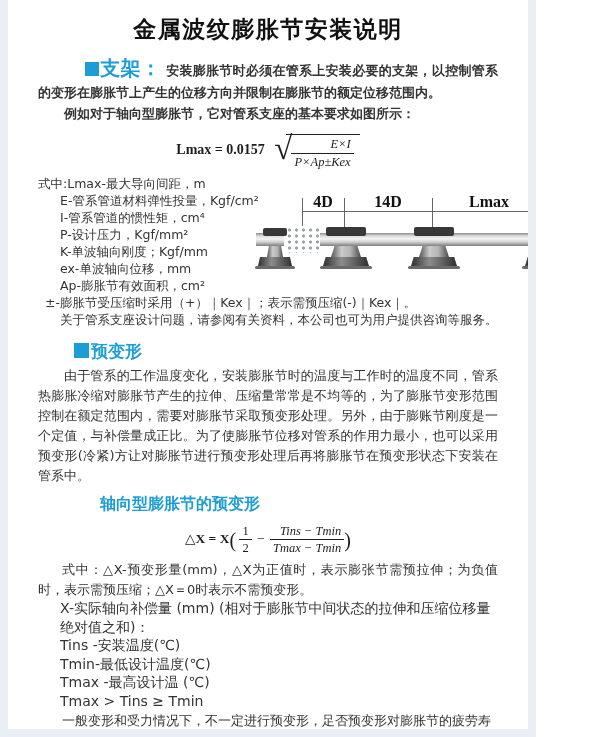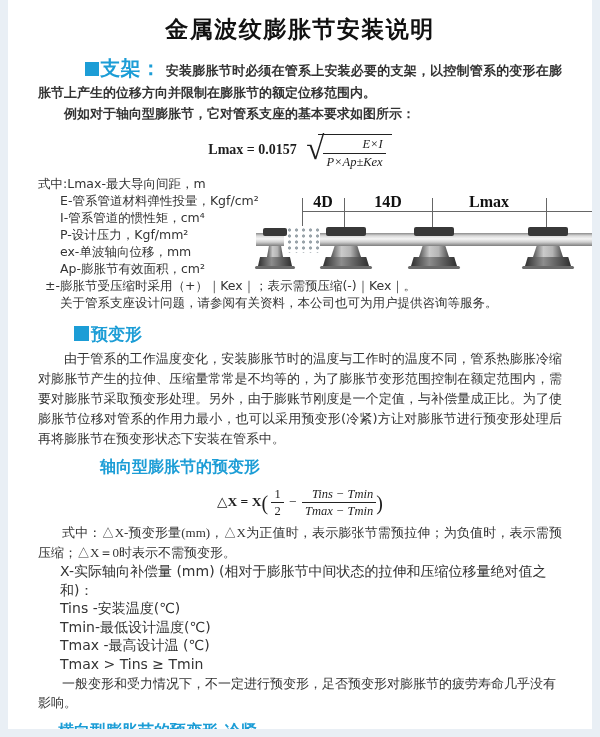--- a/index.html
+++ b/index.html
@@ -1,18 +1,18 @@
 <!DOCTYPE html>
 <html><head>
 <meta charset="utf-8">
 <style>
   html,body{margin:0;padding:0;background:#ffffff;}
   .page{
     position:relative;
-    width:600px;height:737px;
+    width:536px;height:737px;
     box-sizing:border-box;
     background:#ffffff;
     border-left:8px solid #e9eff5;
     border-right:8px solid #e9eff5;
     border-bottom:8px solid #e9eff5;
     padding:10px 30px 0 30px;
     font-family:"DejaVu Sans","Liberation Sans",sans-serif;
     color:#333333;
     overflow:hidden;
   }
@@ -79,21 +79,21 @@
   .anchor .base{width:34px;}
   .anchor .plate{width:40px;}
 
   .sec2{margin:12px 0 2px 36px;font-size:17px;font-weight:bold;color:#1c9dd6;}
   .sq2{display:inline-block;width:15px;height:15px;background:#1c9dd6;margin-right:2px;vertical-align:-1px;}
   .para{font-size:13px;line-height:20px;text-align:justify;text-indent:26px;margin-top:3px;}
   .axial-h{color:#1c9dd6;font-size:16px;font-weight:bold;margin:8px 0 0 62px;}
   .f2{margin:9px 0 4px 0;font-size:13.5px;}
   .paren{font-size:20px;vertical-align:middle;font-weight:normal;}
   .minus{margin:0 2px;}
-  .axdesc{font-size:13px;line-height:19.5px;text-align:justify;text-indent:24px;margin-top:2px;font-family:Liberation Serif, serif;}
+  .axdesc{font-size:13px;line-height:19.5px;text-align:justify;text-indent:24px;margin-top:2px;}
   .item{font-size:14px;line-height:18.5px;padding-left:22px;}
   .axnote{font-size:13px;line-height:19px;text-indent:24px;margin-top:1px;}
   .lateral-h{color:#1c9dd6;font-size:16px;font-weight:bold;margin:9px 0 0 20px;}
 </style>
 </head>
 <body>
 
 <div class="page">
 
   <h1 class="title">金属波纹膨胀节安装说明</h1>
@@ -115,20 +115,21 @@
         </span>
       </span>
     </span>
   </div>
 
   <div class="defs">
     <p class="def">式中:Lmax-最大导向间距，m</p>
     <p class="def sub">E-管系管道材料弹性投量，Kgf/cm²</p>
     <p class="def sub">I-管系管道的惯性矩，cm⁴</p>
     <p class="def sub">P-设计压力，Kgf/mm²</p>
+    <p class="def sub">K-单波轴向刚度；Kgf/mm</p>
     <p class="def sub">ex-单波轴向位移，mm</p>
     <p class="def sub">Ap-膨胀节有效面积，cm²</p>
     <p class="def pm">±-膨胀节受压缩时采用（+）｜Kex｜；表示需预压缩(-)｜Kex｜。</p>
     <p class="def sub">关于管系支座设计问题，请参阅有关资料，本公司也可为用户提供咨询等服务。</p>
   </div>
 
   <div class="diagram">
     <div class="dim-line"></div>
     <div class="tick t1"></div>
     <div class="tick t2"></div>

